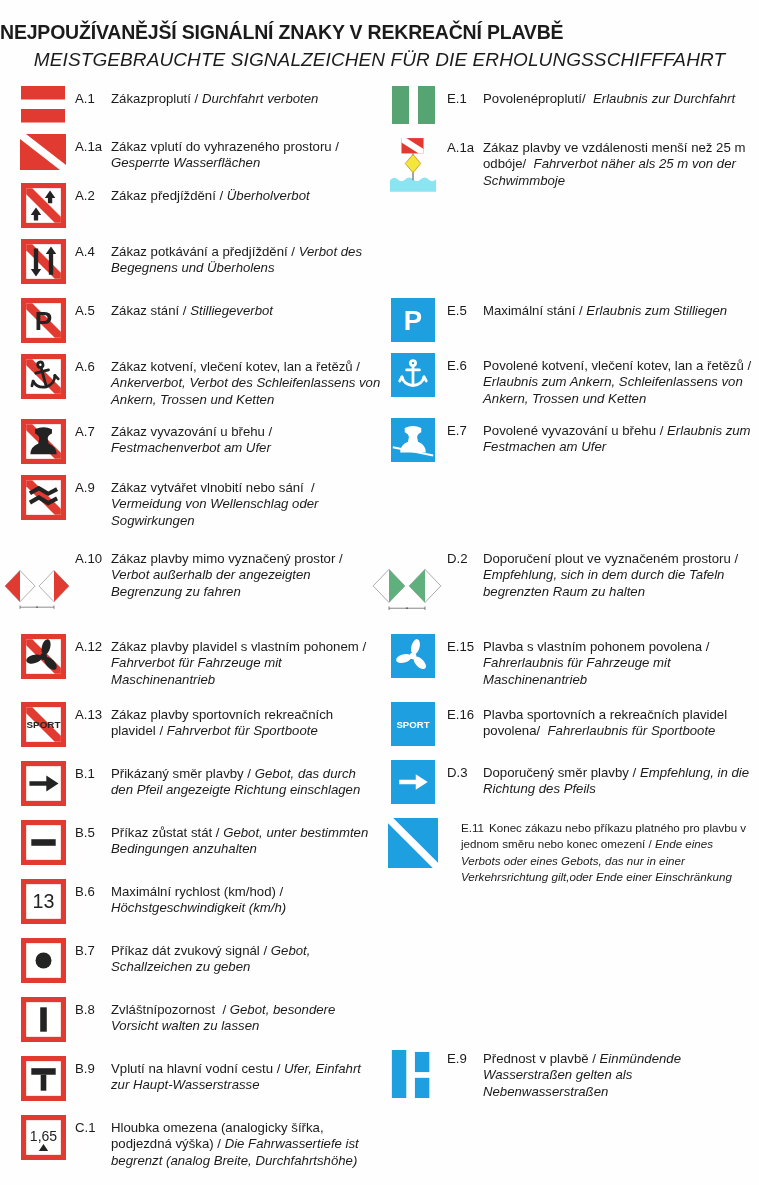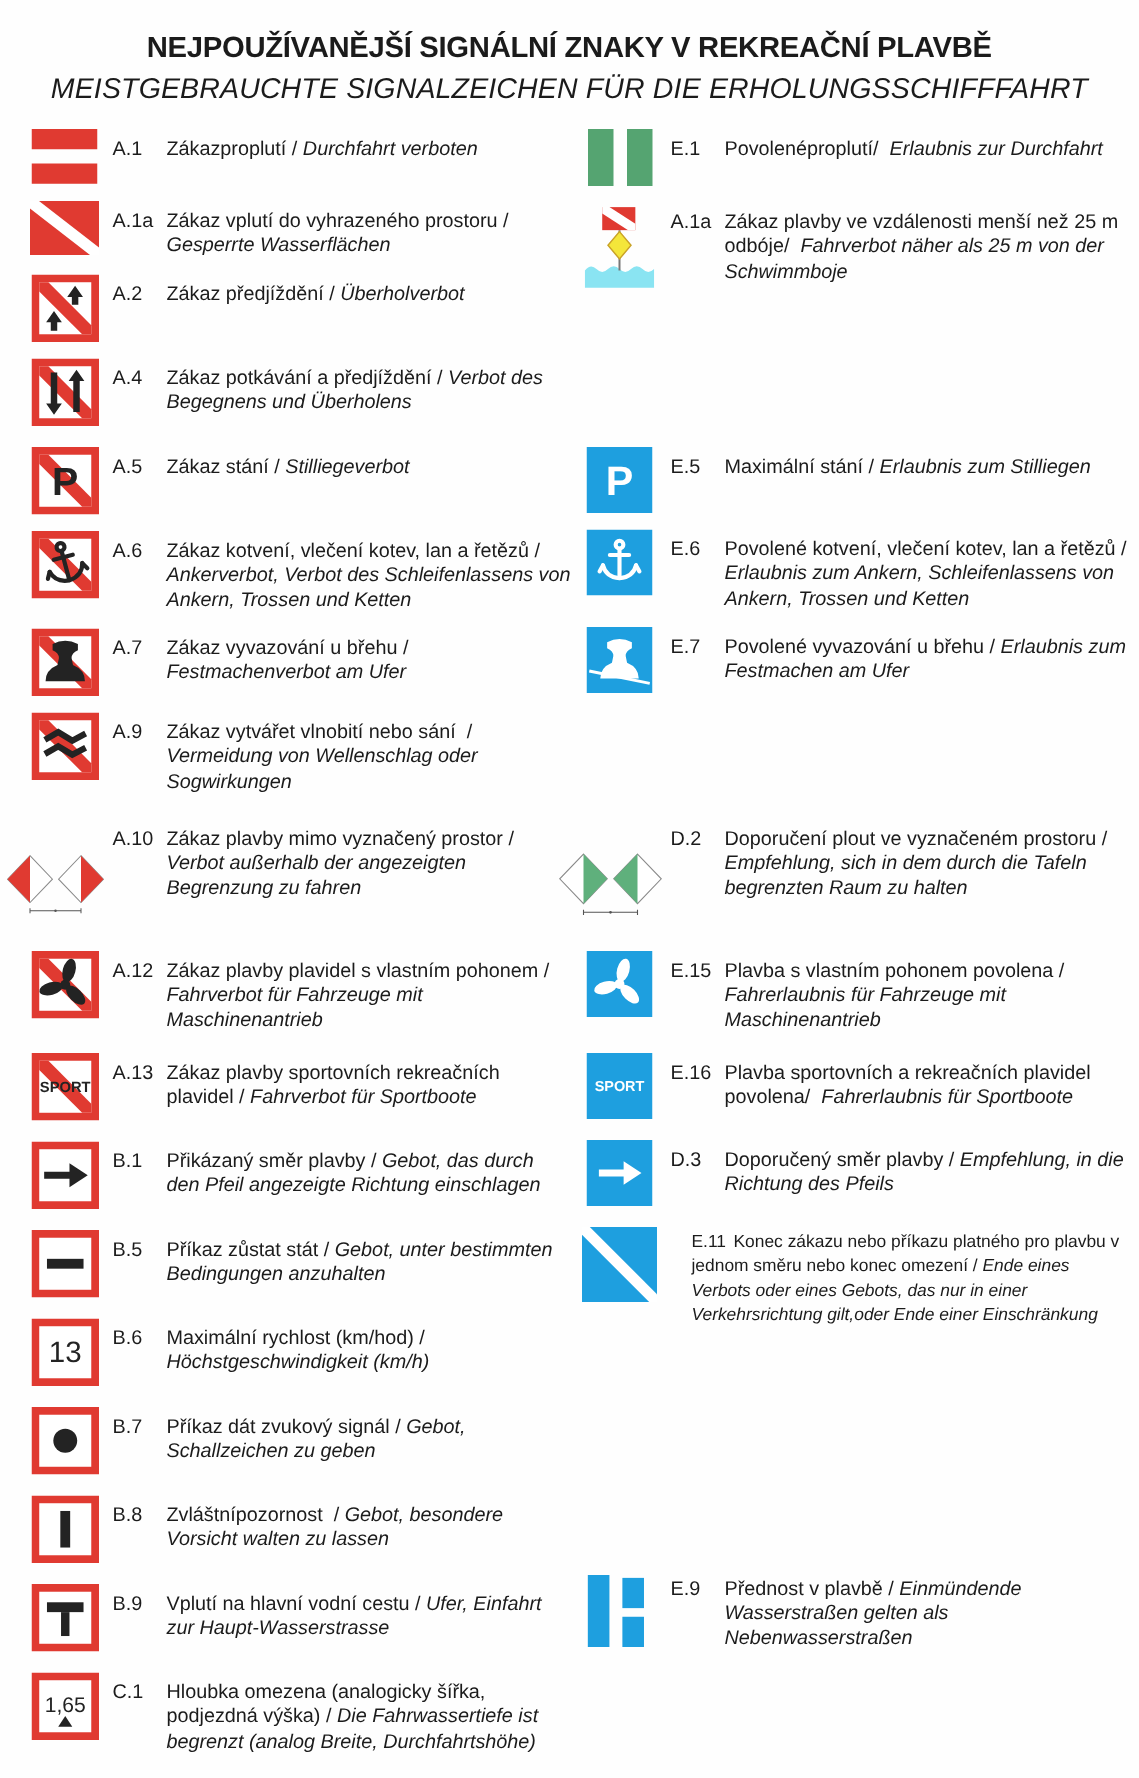--- a/index.html
+++ b/index.html
@@ -1,20 +1,20 @@
 <!DOCTYPE html>
 <html><head>
 <meta charset="utf-8">
 <style>
   html,body{margin:0;padding:0;}
   body{
     width:759px;height:1185px;position:relative;background:#fefefe;
     font-family:"Liberation Sans", sans-serif;color:#1b1b1b;overflow:hidden;
   }
-  .title{position:absolute;top:21px;left:0;width:100%;text-align:center;
+  .title{position:absolute;top:21px;left:0;width:100%;
     font-size:19.5px;font-weight:bold;letter-spacing:-0.2px;margin:0;}
   .subtitle{position:absolute;top:49px;left:0;width:100%;text-align:center;
     font-size:19px;font-style:italic;font-weight:normal;margin:0;letter-spacing:0.1px;}
   .col{position:absolute;top:0;bottom:0;}
   #col-left{left:15px;width:366px;}
   #col-right{left:383px;width:372px;}
   .section{position:absolute;left:0;right:0;}
   .row{display:grid;grid-template-columns:56px 32px 1fr;column-gap:4px;margin-bottom:11px;}
   #col-right .row{grid-template-columns:60px 32px 1fr;}
   .row.small{grid-template-columns:60px 1fr;gap:18px;}

